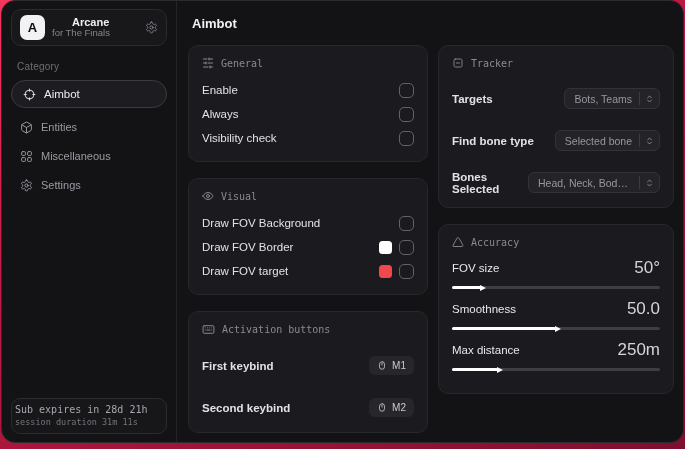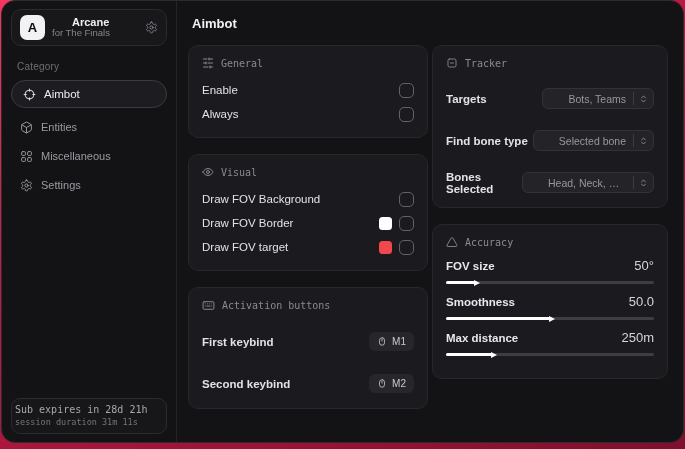--- a/index.html
+++ b/index.html
@@ -48,21 +48,21 @@
   .spacer { flex:1; }
   .status-card {
     border:1px solid #2b2b30; background:#17171a; border-radius:9px;
     padding:5px 3px 6px; font-family:"DejaVu Sans Mono", monospace;
   }
   .status-1 { color:#a6a6ae; font-size:10px; }
   .status-2 { color:#74747c; font-size:8.5px; margin-top:2px; }
   
   .main { flex:1; padding:12px 12px 12px 11px; }
   .page-title { color:#f2f2f4; font-size:13px; font-weight:bold; margin:3px 0 14px 4px; }
-  .columns { display:flex; gap:4px; align-items:flex-start; }
+  .columns { display:flex; gap:10px; align-items:flex-start; }
   .col-l { width:240px; flex:0 0 240px; }
   .col-r { width:236px; flex:0 0 236px; }
   .card {
     background:#1b1b1f; border:1px solid #27272c; border-radius:10px;
     padding:11px 13px 12px; margin-bottom:16px;
   }
   .card-head {
     display:flex; align-items:center; gap:7px; color:#8a8a92;
     font-family:"DejaVu Sans Mono", monospace; font-size:10px; margin-bottom:10px;
   }
@@ -77,33 +77,33 @@
     background:transparent;
   }
   .swatch { width:13px; height:13px; border-radius:3.5px; }
   .pill {
     background:#26262b; border-radius:6px; height:19px; padding:0 8px;
     display:flex; align-items:center; gap:5px; color:#c9c9cf; font-size:10px;
   }
   .dropdown {
     background:#232328; border:1px solid #323238; border-radius:6px; height:21px;
     display:flex; align-items:center; color:#97979f; font-size:10.5px;
-    padding:0 0 0 25px; max-width:162px;
+    padding:0 0 0 9px; max-width:162px;
   }
   .dd-text { white-space:nowrap; overflow:hidden; text-overflow:ellipsis; }
   .dd-sep {
     width:1px; height:13px; background:#3c3c43; margin:0 5px 0 7px; flex:0 0 1px;
   }
   .dd-chev { padding-right:5px; color:#9a9aa2; }
   .t-row { height:25px; margin-top:17px; display:flex; align-items:center; justify-content:space-between; }
   
   .s-group { margin-top:7px; }
   .s-line { display:flex; align-items:center; justify-content:space-between; }
-  .s-label { color:#e8e8ec; font-size:11.5px; font-weight:bold; }
-  .s-value { color:#d4d4d9; font-size:13px; }
+  .s-label { color:#e8e8ec; font-size:11.5px; font-weight:normal; }
+  .s-value { color:#d4d4d9; font-size:17px; }
   .s-track {
     position:relative; height:3px; background:#3d3d43; border-radius:2px;
     margin:8px 0 10px;
   }
   .s-fill {
     position:absolute; left:0; top:0; bottom:0; background:#ffffff; border-radius:2px;
   }
   .s-thumb {
     position:absolute; right:-5px; top:50%; transform:translateY(-50%);
     width:0; height:0; border-top:3.5px solid transparent;
@@ -212,20 +212,24 @@
             <span>General</span>
           </div>
           <div class="row">
             <span class="row-label">Enable</span>
             <span class="checkbox"></span>
           </div>
           <div class="row">
             <span class="row-label">Always</span>
             <span class="checkbox"></span>
           </div>
+          <div class="row">
+            <span class="row-label">Visibility check</span>
+            <span class="checkbox"></span>
+          </div>
         </div>
 
         <div class="card">
           <div class="card-head">
             <span class="icon">
               <svg width="12" height="12" viewBox="0 0 24 24" fill="none" stroke="currentColor" stroke-width="2" stroke-linecap="round" stroke-linejoin="round">
                   <path d="M2 12s3-7 10-7 10 7 10 7-3 7-10 7-10-7-10-7Z"></path>
                   <circle cx="12" cy="12" r="3"></circle>
                 </svg>
             </span>

